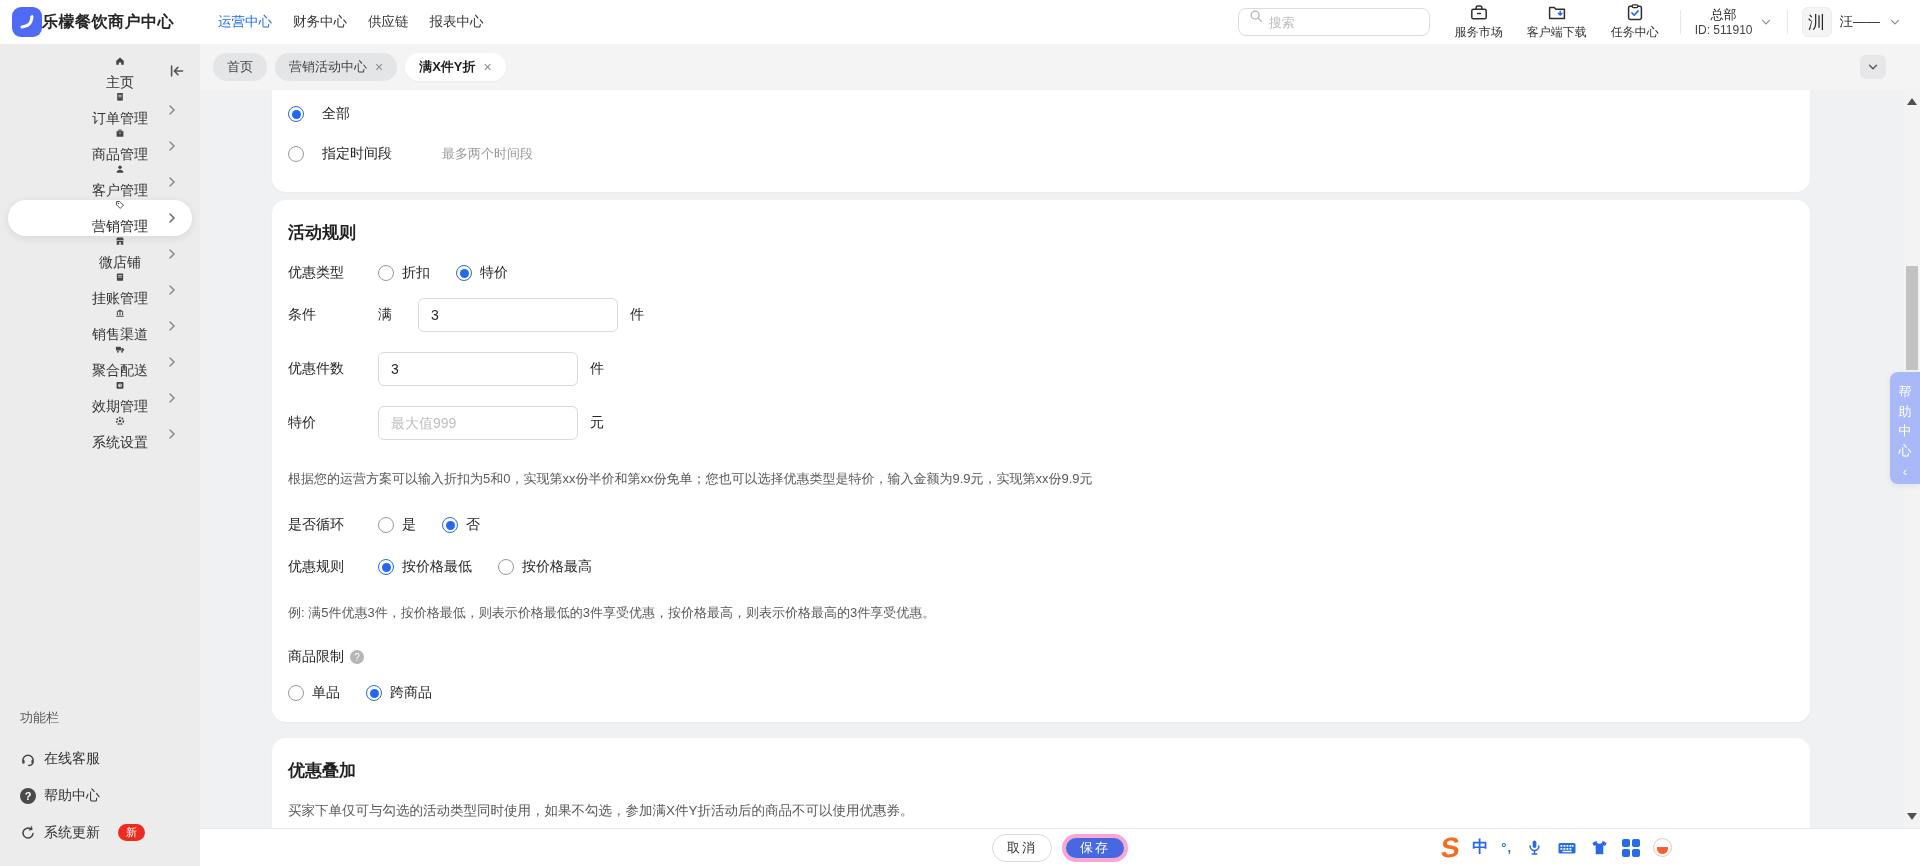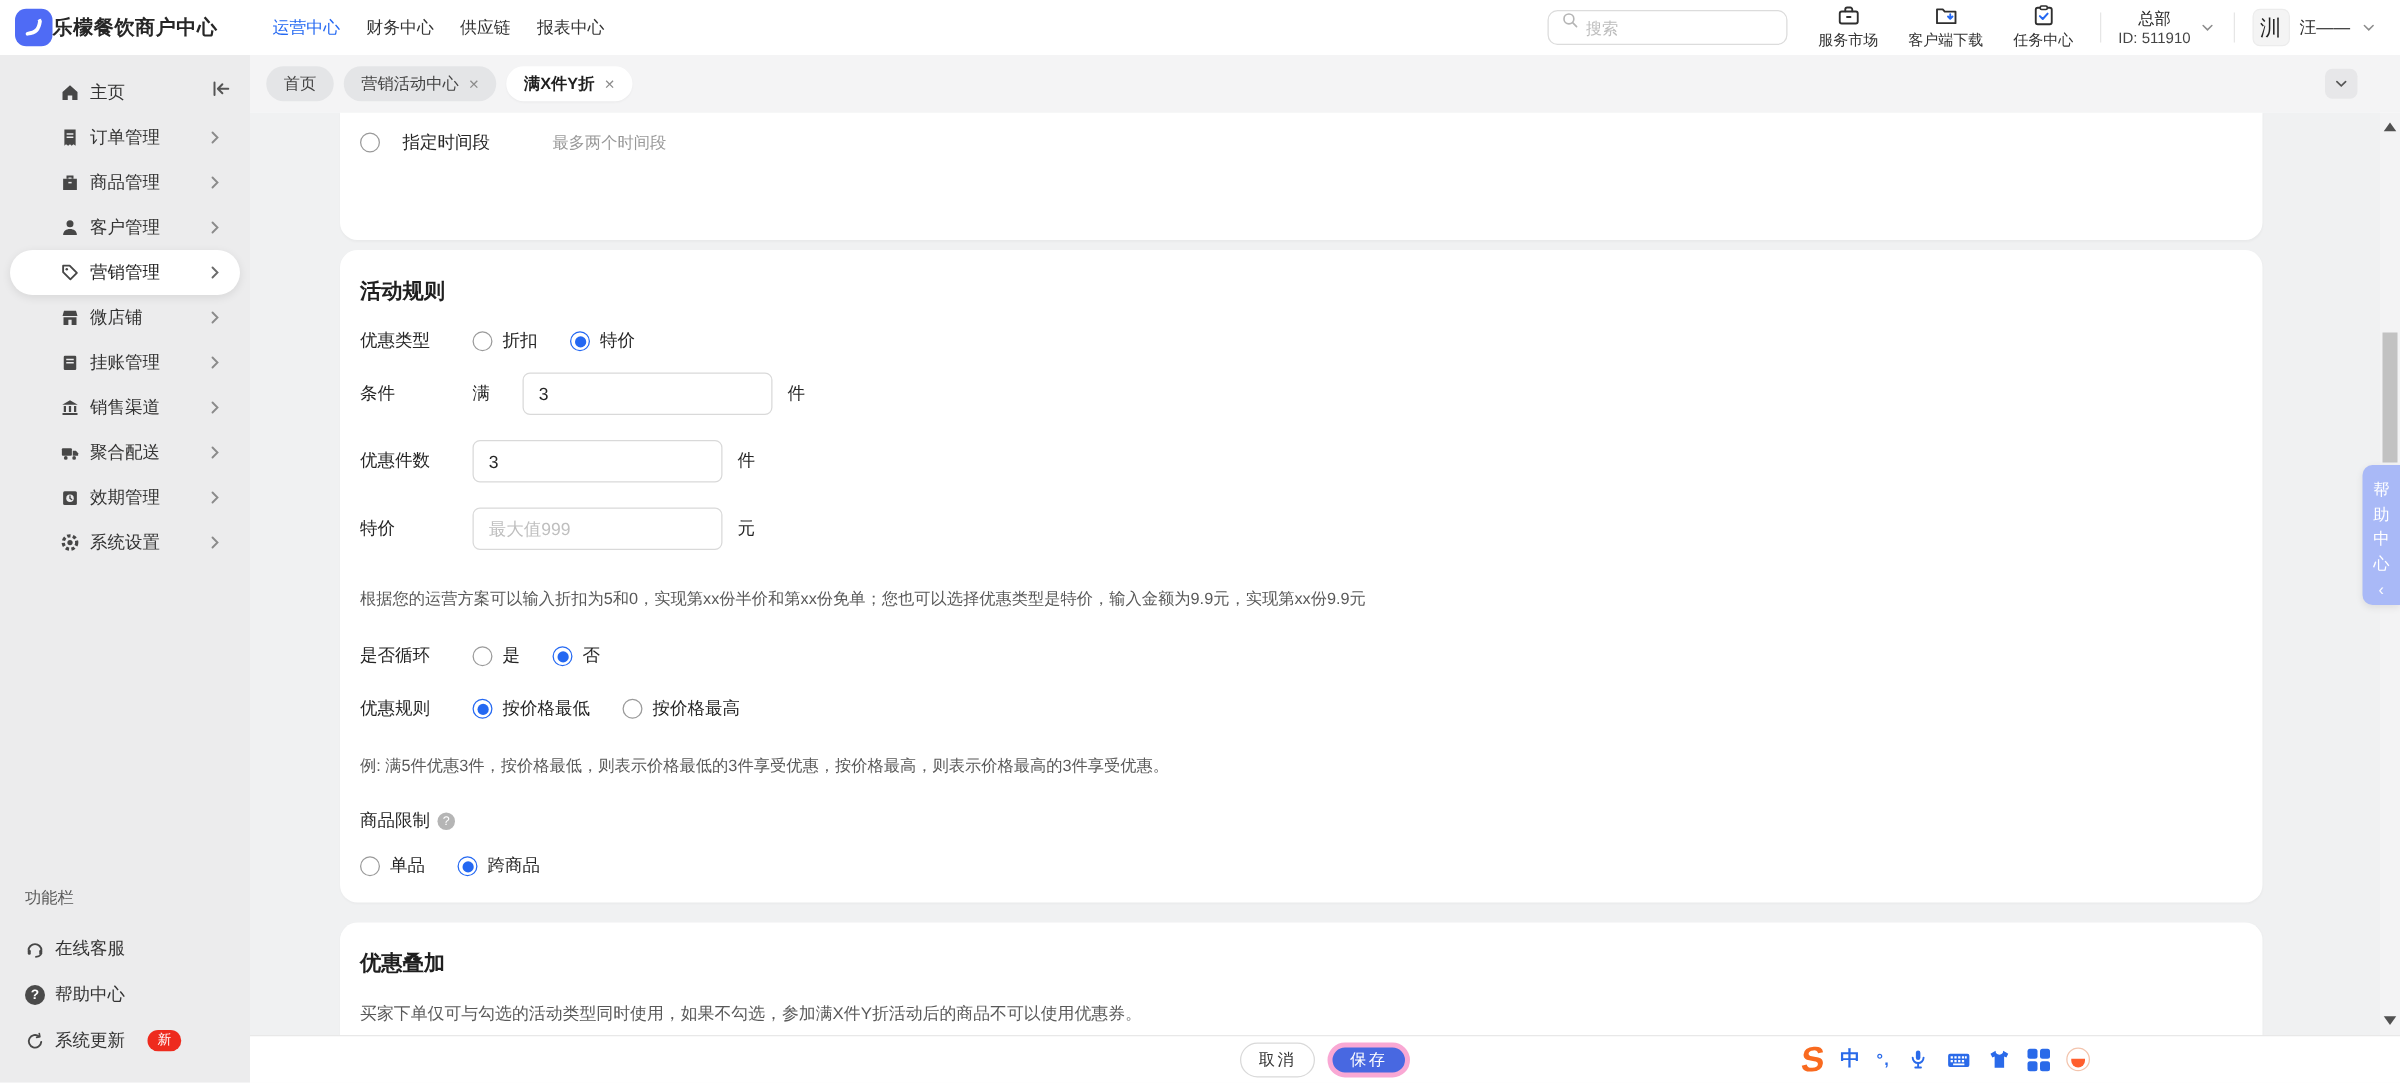--- a/index.html
+++ b/index.html
@@ -33,21 +33,21 @@
     display:flex; align-items:center; justify-content:center; font-size:17px; color:#222;
     font-family:"Liberation Serif","DejaVu Serif",serif; }
   .user-name { font-size:13.5px; color:#262626; white-space:nowrap; }
 
   
   .sidebar { position:absolute; left:0; top:44px; width:200px; height:822px; background:#ececed; z-index:20; }
   .collapse-btn { position:absolute; top:16px; right:12px; width:22px; height:22px; cursor:pointer;
     display:flex; align-items:center; justify-content:center; }
   .side-list { position:absolute; top:12px; left:0; right:0; }
   .side-item { height:36px; margin:0 8px; border-radius:18px; display:flex; align-items:center;
-    padding-left:40px; gap:8px; cursor:pointer; position:relative; }
+    padding-left:40px; gap:8px; cursor:pointer; position:relative;flex-direction:column; }
   .side-item .lbl { font-size:14px; color:#333; }
   .side-item .chev { position:absolute; right:12px; top:10px; }
   .side-item.active { background:#fff; box-shadow:0 2px 8px rgba(0,0,0,.09); }
   .side-item.active .lbl { color:#1f1f1f; }
   .section-label { position:absolute; top:665px; left:20px; font-size:13px; color:#595959; }
   .side-utils { position:absolute; top:696px; left:0; right:0; }
   .util-item { height:37px; display:flex; align-items:center; padding-left:20px; gap:8px; cursor:pointer; }
   .util-item .lbl { font-size:14px; color:#333; }
   .help-badge { width:16px; height:16px; border-radius:50%; background:#4a4a4a; color:#fff; font-size:11px;
     font-weight:bold; display:flex; align-items:center; justify-content:center; flex:none; }
@@ -387,20 +387,24 @@
     <svg width="14" height="14" viewBox="0 0 16 16">
         <path d="M4 6 8 10 12 6" fill="none" stroke="#555" stroke-width="1.5" stroke-linecap="round"></path>
       </svg>
   </div>
 </div>
 
 <div class="content">
 
   <div class="card card1">
     <div class="opt-row">
+      <span class="radio on"></span>
+      <span class="radio-lbl">全部</span>
+    </div>
+    <div class="opt-row">
       <span class="radio"></span>
       <span class="radio-lbl">指定时间段</span>
       <span class="hint">最多两个时间段</span>
     </div>
   </div>
 
   <div class="card card2">
     <div class="card-title">活动规则</div>
 
     <div class="form-row" style="margin-top:20px;">

